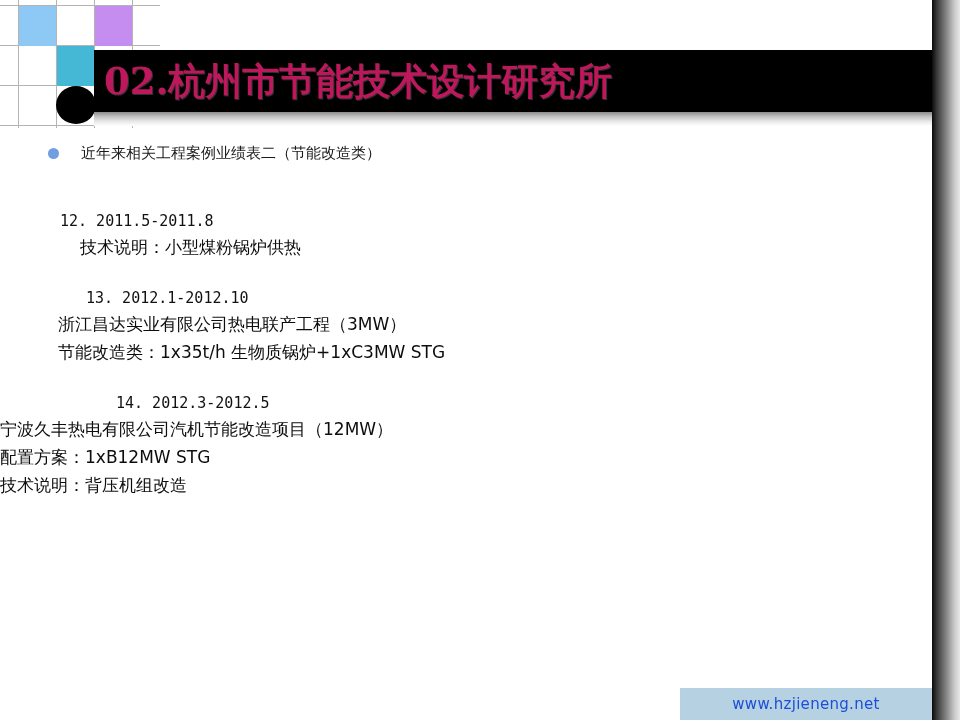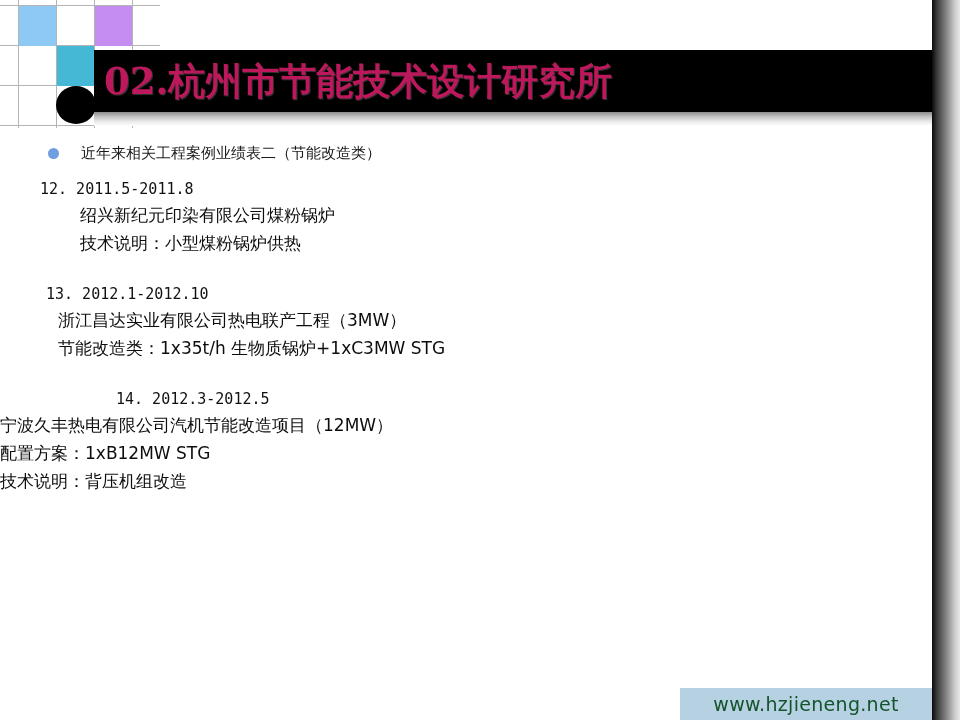--- a/index.html
+++ b/index.html
@@ -149,23 +149,23 @@
     white-space: nowrap;
     margin-bottom: 3px;
   }
   .entry-line {
     font-family: "DejaVu Sans", "Liberation Sans", sans-serif;
     font-size: 17px;
     color: #0d0d0d;
     white-space: nowrap;
     line-height: 28px;
   }
-  .entry-12 .entry-date { padding-left: 40px; }
+  .entry-12 .entry-date { padding-left: 60px; margin-top: 32px; }
   .entry-12 .entry-line { padding-left: 80px; }
-  .entry-13 .entry-date { padding-left: 46px; }
+  .entry-13 .entry-date { padding-left: 86px; }
   .entry-13 .entry-line { padding-left: 58px; }
   .entry-14 .entry-date { padding-left: 116px; }
   .entry-14 .entry-line { }
 
   
   .footer-bar {
     position: absolute;
     left: 680px;
     top: 688px;
     width: 252px;
@@ -174,22 +174,22 @@
   }
   .footer-text {
     position: absolute;
     left: 0;
     top: 0;
     width: 252px;
     height: 24px;
     line-height: 32px;
     text-align: center;
     font-family: "DejaVu Sans", "Liberation Sans", sans-serif;
-    font-size: 19px;
-    color: #14532d;
+    font-size: 15px;
+    color: #1d4ed8;
     letter-spacing: 0.3px;
   }
 </style>
 </head>
 <body>
 
 <div id="slide-root">
 
   <div class="slide-canvas"></div>
 
@@ -217,21 +217,20 @@
 
     <div class="subtitle-row">
       <span class="bullet-dot"></span>
       <span class="subtitle-text">近年来相关工程案例业绩表二（节能改造类）</span>
     </div>
 
     <div class="entry-list">
 
       <div class="entry entry-12">
         <div class="entry-date">12.  2011.5-2011.8</div>
-        <div class="entry-line">绍兴新纪元印染有限公司煤粉锅炉</div>
         <div class="entry-line">技术说明：小型煤粉锅炉供热</div>
       </div>
 
       <div class="entry entry-13">
         <div class="entry-date">13.  2012.1-2012.10</div>
         <div class="entry-line">浙江昌达实业有限公司热电联产工程（3MW）</div>
         <div class="entry-line">节能改造类：1x35t/h 生物质锅炉+1xC3MW STG</div>
       </div>
 
       <div class="entry entry-14">

